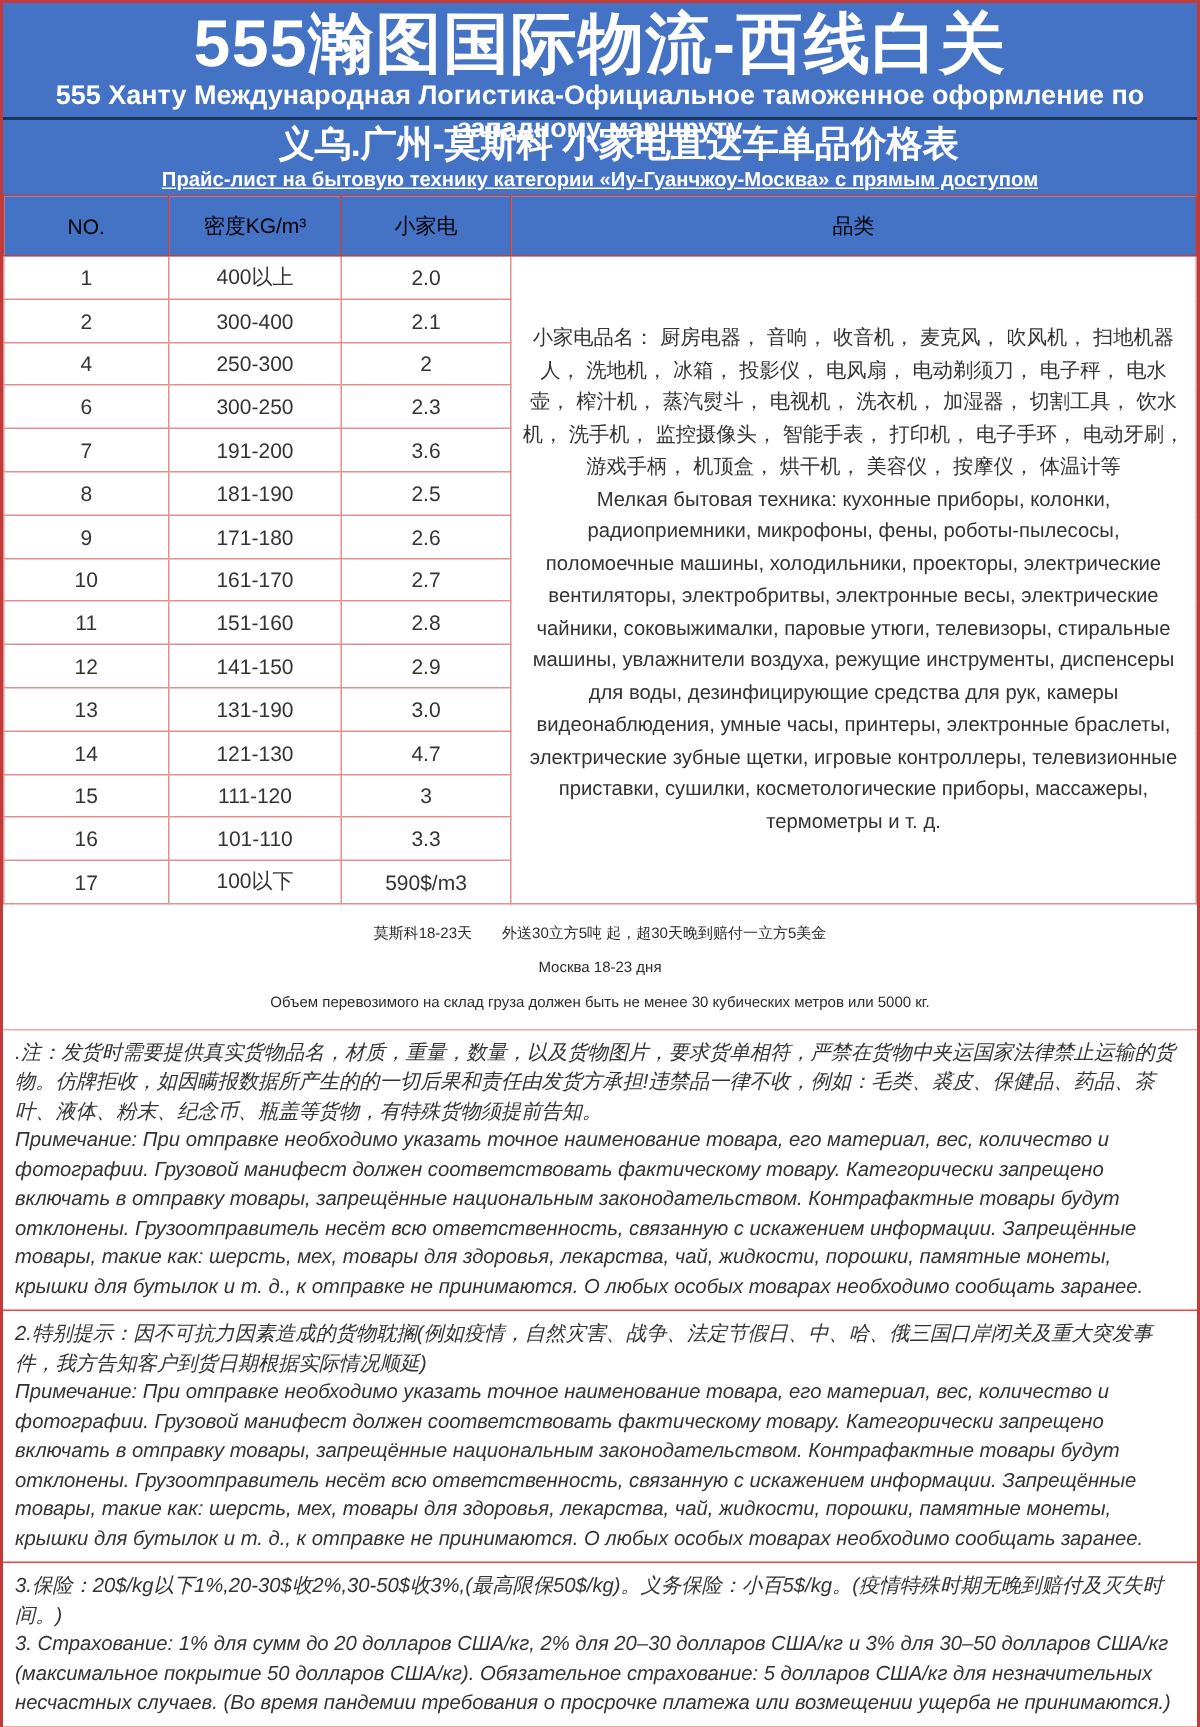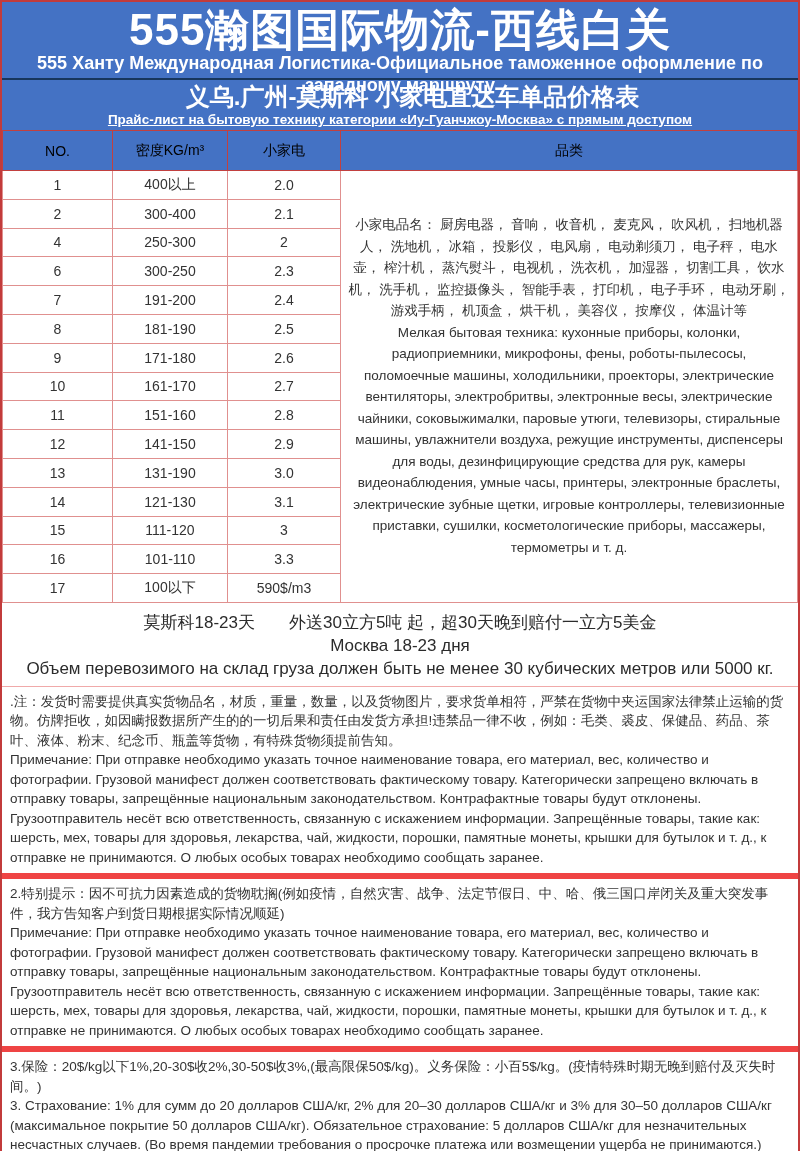--- a/index.html
+++ b/index.html
@@ -93,29 +93,30 @@
     text-align: center;
     color: #333333;
   }
   
   .delivery {
     padding: 8px 10px 6px 10px;
     text-align: center;
     border-bottom: 1px solid #f0a9a9;
   }
   .delivery p {
-    font-size: 17px;
+    font-size: 10px;
     line-height: 23px;
     color: #2b2b2b;
     white-space: pre-wrap;
   }
   
   .note {
     padding: 5px 8px 6px 8px;
-    border-bottom: 6px solid #ef4444;
+    border-bottom: 1px solid #ef4444;
+    font-style: italic;
   }
   .note p {
     font-size: 13.5px;
     line-height: 19.5px;
     text-align: left;
     color: #333333;
   }
 </style>
 </head>
 <body>
@@ -162,21 +163,21 @@
           <td>2</td>
         </tr>
         <tr>
           <td>6</td>
           <td>300-250</td>
           <td>2.3</td>
         </tr>
         <tr>
           <td>7</td>
           <td>191-200</td>
-          <td>2.4</td>
+          <td>3.6</td>
         </tr>
         <tr>
           <td>8</td>
           <td>181-190</td>
           <td>2.5</td>
         </tr>
         <tr>
           <td>9</td>
           <td>171-180</td>
           <td>2.6</td>
@@ -197,21 +198,21 @@
           <td>2.9</td>
         </tr>
         <tr>
           <td>13</td>
           <td>131-190</td>
           <td>3.0</td>
         </tr>
         <tr>
           <td>14</td>
           <td>121-130</td>
-          <td>3.1</td>
+          <td>4.7</td>
         </tr>
         <tr>
           <td>15</td>
           <td>111-120</td>
           <td>3</td>
         </tr>
         <tr>
           <td>16</td>
           <td>101-110</td>
           <td>3.3</td>

